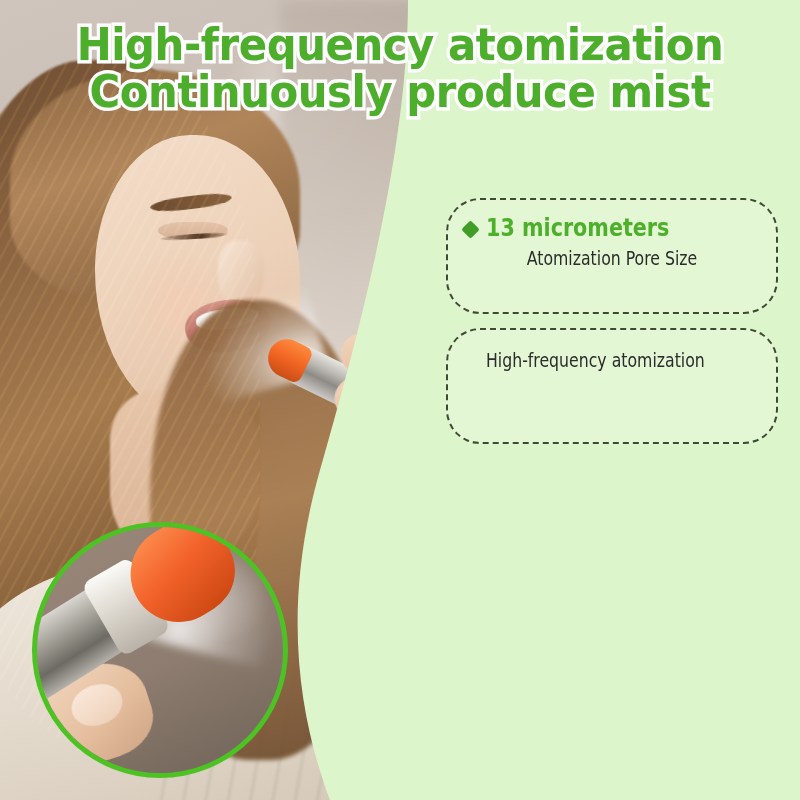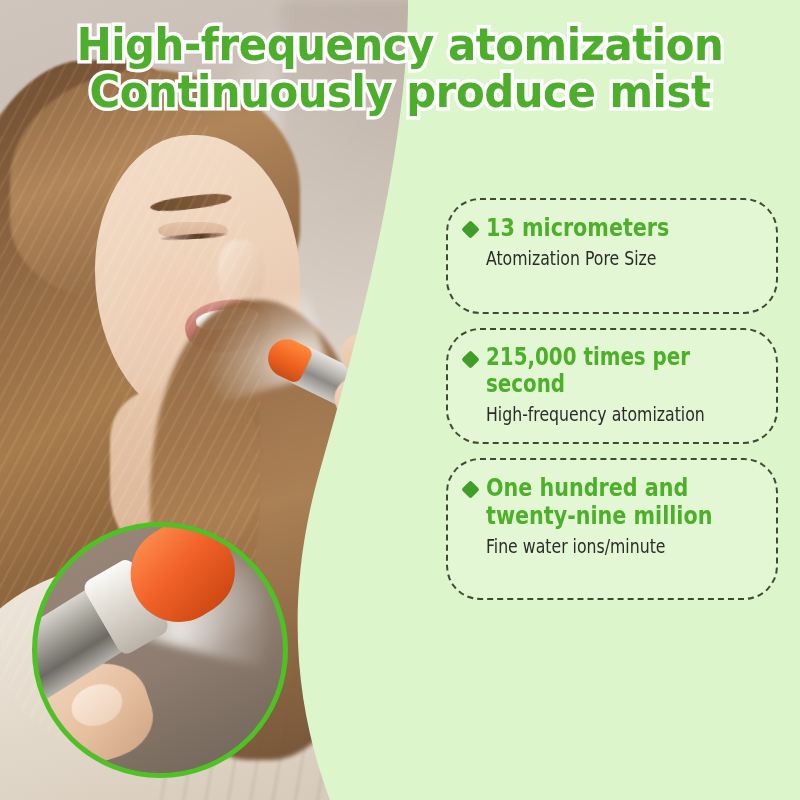--- a/index.html
+++ b/index.html
@@ -115,21 +115,21 @@
     -webkit-text-stroke:7px #ffffff;paint-order:stroke fill;
     text-shadow:0 1px 0 rgba(0,0,0,.06);}
   .hl1{font-size:45px;}
   .hl2{font-size:45px;}
 
   
   .cards{position:absolute;left:446px;top:198px;width:332px;z-index:5;}
   .card{position:relative;box-sizing:border-box;width:332px;
     border:2px dashed #3e4a33;border-radius:34px;background:#e4f7d4;
     padding:14px 16px 16px 16px;margin-bottom:14px;}
-  .card.c1{height:116px;}
+  .card.c1{height:116px;text-align:center;}
   .card.c2{height:116px;}
   .card.c3{height:116px;}
   .card.c4{height:142px;}
   .card-head{display:flex;align-items:flex-start;gap:9px;}
   .bullet{flex:0 0 auto;width:13px;height:13px;background:#3f9e27;
     transform:rotate(45deg);border-radius:2px;margin-top:9px;}
   .title{color:#4cb02a;font-family:"DejaVu Sans Condensed","DejaVu Sans", sans-serif;
     font-weight:bold;font-size:25px;line-height:1.12;transform:scaleX(.92);transform-origin:left center;
     white-space:pre-line;}
   .c3 .title{font-size:24px;}
@@ -198,30 +198,18 @@
     <div class="card c1">
       <div class="card-head">
         <span class="bullet"></span>
         <span class="title">13 micrometers</span>
       </div>
       <div class="sub">Atomization Pore Size</div>
     </div>
 
 
     <div class="card c3">
-      <div class="card-head">
-        <span class="bullet"></span>
-        <span class="title">215,000 times per second</span>
-      </div>
       <div class="sub">High-frequency atomization</div>
     </div>
 
-    <div class="card c4">
-      <div class="card-head">
-        <span class="bullet"></span>
-        <span class="title">One hundred and
-twenty-nine million</span>
-      </div>
-      <div class="sub">Fine water ions/minute</div>
-    </div>
 
   </div>
 </div>
 
 </body></html>

